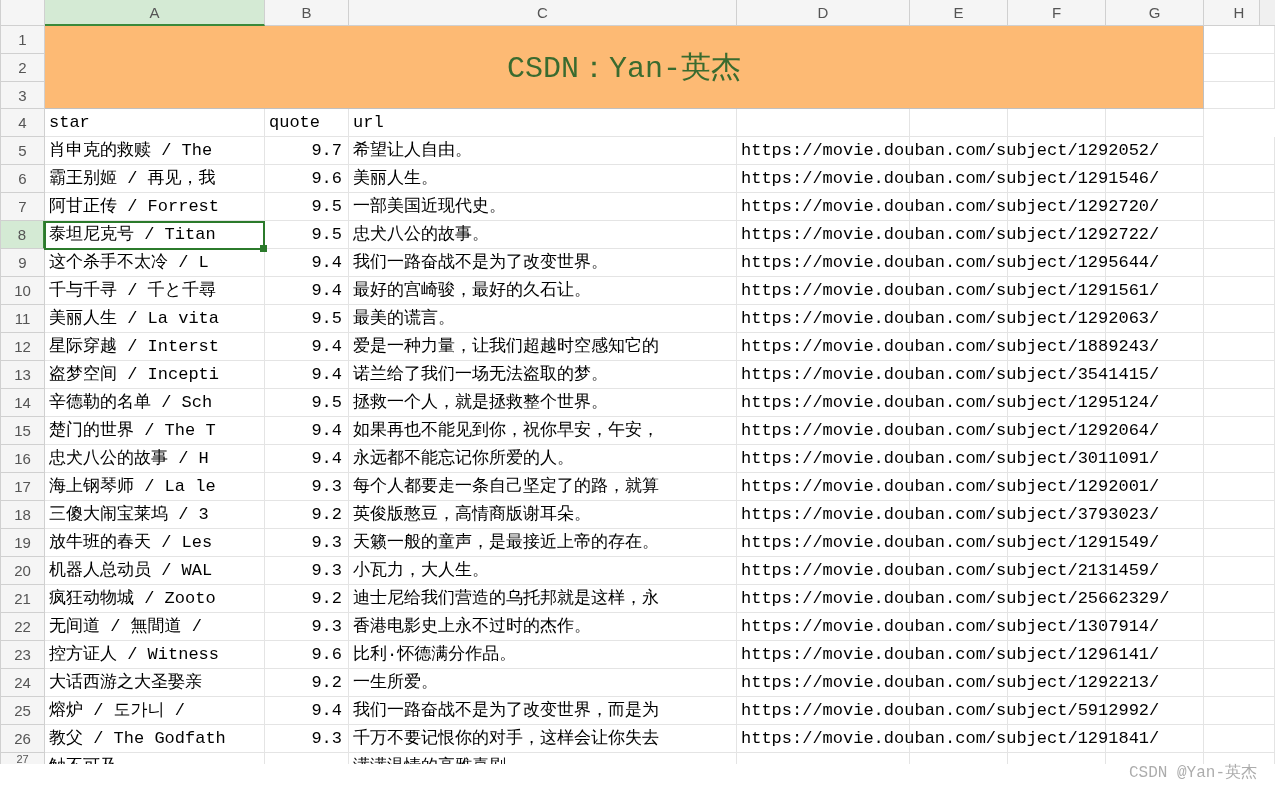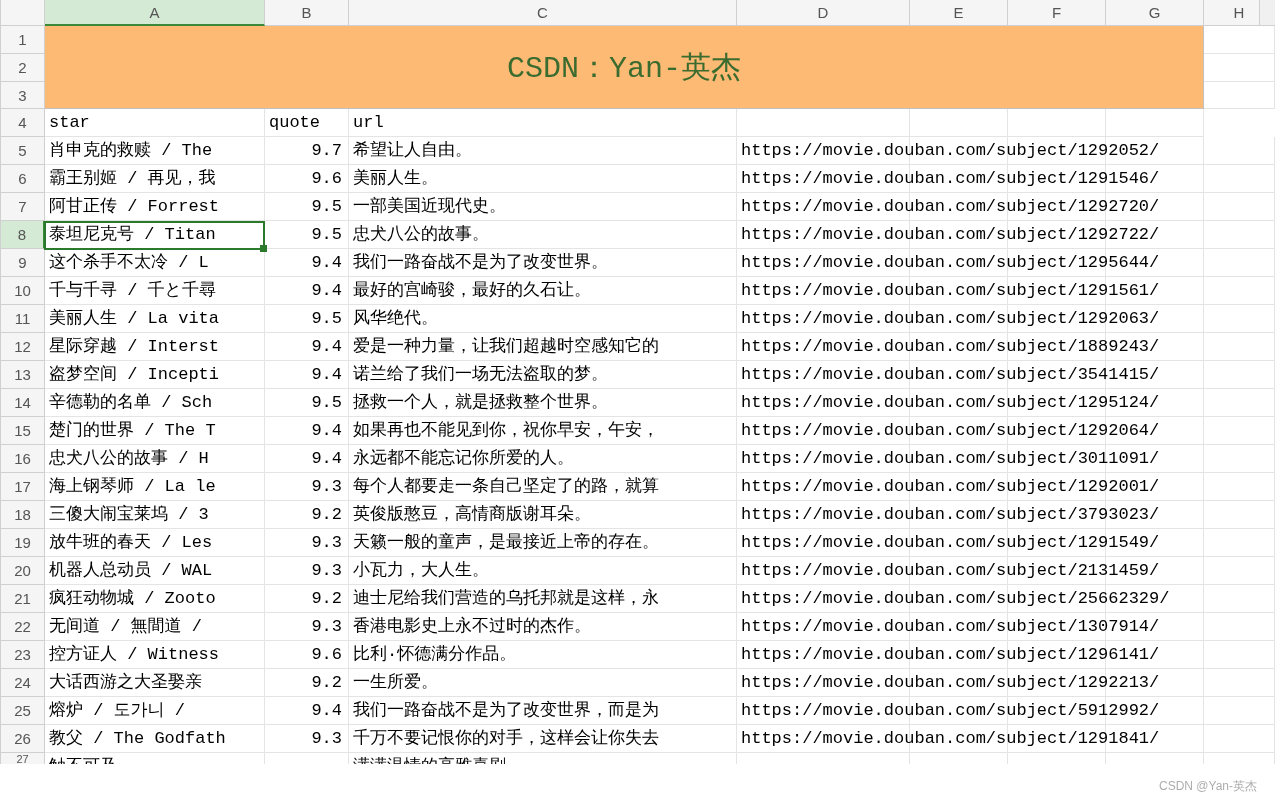--- a/index.html
+++ b/index.html
@@ -33,21 +33,21 @@
   }
   .sel-box {
     position: absolute;
     left: 44px; top: 195px;
     width: 221px; height: 29px;
     border: 2px solid #2b7a2b;
     pointer-events: none; z-index: 5;
     background: transparent;
   }
   .sel-handle { position: absolute; right: -4px; bottom: -4px; width: 7px; height: 7px; background: #2b7a2b; }
-  .watermark { position: absolute; right: 18px; bottom: 4px; font-family: Liberation Sans, sans-serif; font-size: 12px; color: rgba(90,90,90,0.5); z-index: 10; }
+  .watermark { position: absolute; right: 18px; bottom: 16px; font-family: Liberation Mono, monospace; font-size: 16px; color: rgba(90,90,90,0.5); z-index: 10; }
   .scroll-top { position: absolute; top: 0; right: 0; width: 16px; height: 26px; background: #f0f0f0; border-left: 1px solid #d0d0d0; border-bottom: 1px solid #d0d0d0; }
 </style>
 </head>
 <body>
 
 <div class="sheet">
 
   <div class="col-letters">
     <div class="corner"></div>
     <div class="sel-col">A</div>
@@ -154,21 +154,21 @@
           <div class="cell overflow">https://movie.douban.com/subject/1291561/</div>
           <div class="cell"></div>
           <div class="cell"></div>
           <div class="cell"></div>
           <div class="cell"></div>
         </div>
         <div class="row">
           <div class="rownum">11</div>
           <div class="cell">美丽人生  /  La vita</div>
           <div class="cell num">9.5</div>
-          <div class="cell">风华绝代。</div>
+          <div class="cell">最美的谎言。</div>
           <div class="cell overflow">https://movie.douban.com/subject/1292063/</div>
           <div class="cell"></div>
           <div class="cell"></div>
           <div class="cell"></div>
           <div class="cell"></div>
         </div>
         <div class="row">
           <div class="rownum">12</div>
           <div class="cell">星际穿越  /  Interst</div>
           <div class="cell num">9.4</div>

